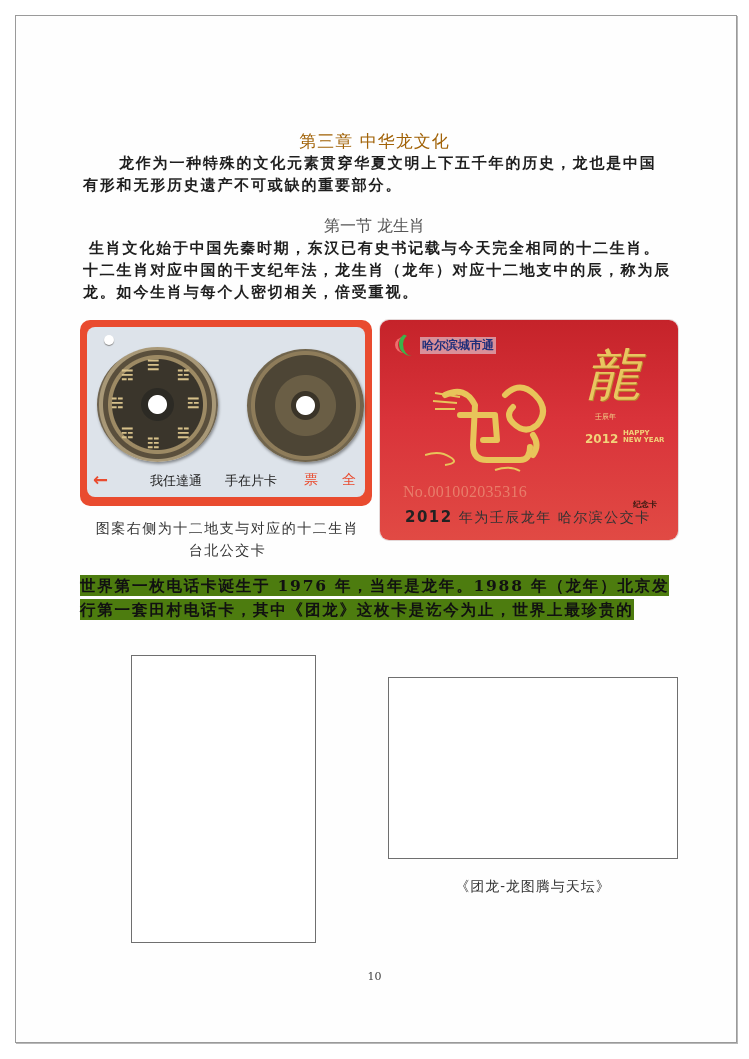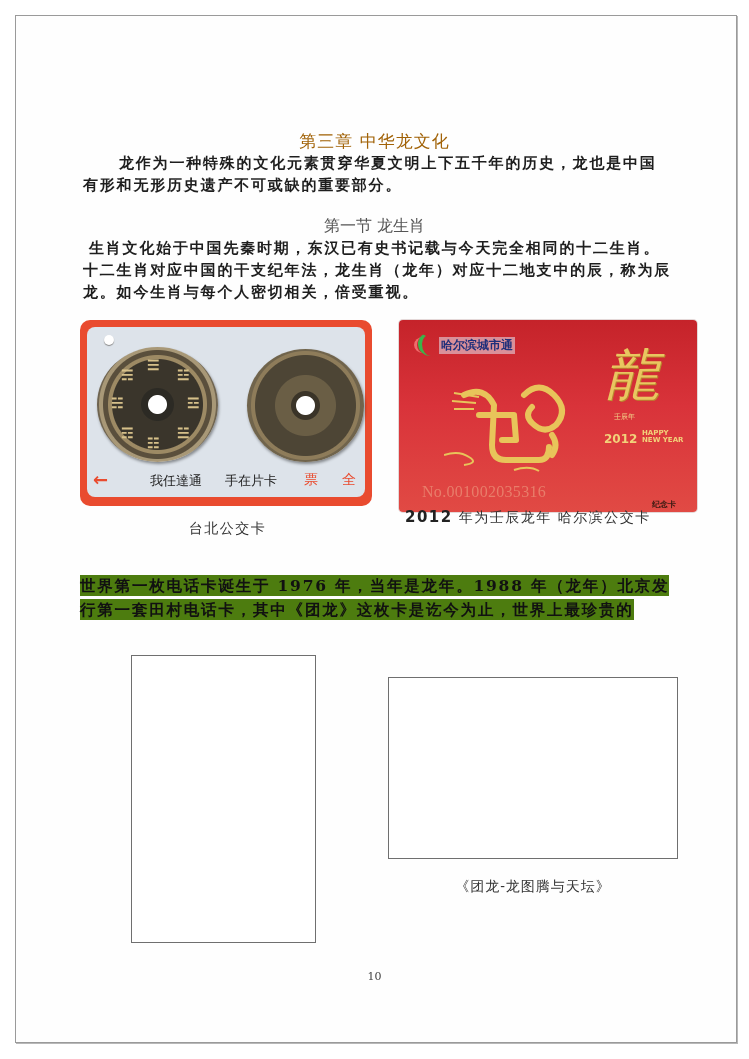--- a/index.html
+++ b/index.html
@@ -30,21 +30,21 @@
       background: radial-gradient(circle at 50% 50%, #fff 0 9px, #3a3428 10px 14px, #6a5e45 15px 30px, #4d4535 31px 50px, #8e7c5a 51px 54px, #70644c 55px);
       box-shadow: 1px 2px 3px rgba(0,0,0,.4); }
     .trigram { position: absolute; color: #d6c08a; font-size: 14px; font-weight: bold; }
     .taipei-bottom { position: absolute; left: 0; right: 0; bottom: 6px; height: 22px;
       font-family: "DejaVu Sans", "Liberation Sans", sans-serif; font-size: 13px; color: #222; }
     .arrow { position: absolute; left: 6px; top: 0px; color: #e94b2f; font-size: 18px; font-weight: bold; }
     .slogan1 { position: absolute; left: 63px; top: 3px; }
     .slogan2 { position: absolute; left: 138px; top: 3px; }
     .ticket { position: absolute; left: 217px; top: 2px; color: #e94b2f; font-size: 14px; }
     .full { position: absolute; left: 255px; top: 2px; color: #e94b2f; font-size: 14px; }
-    .card-harbin { left: 399px; top: 320px; width: 298px; height: 192px; border-radius: 4px;
+    .card-harbin { left: 380px; top: 320px; width: 298px; height: 220px; border-radius: 9px;
       background: linear-gradient(180deg, #c5232a 0%, #d9333a 45%, #e14a44 100%);
       box-shadow: 0 0 0 1px #e4d8d8; }
     .logo-arc { position: absolute; left: 19px; top: 12px; width: 22px; height: 22px;
       border-left: 4px solid #3bb44a; border-top: 2px solid transparent; border-radius: 50%; }
     .logo-arc2 { position: absolute; left: 15px; top: 17px; width: 16px; height: 16px;
       border-left: 3px solid #f06b6b; border-radius: 50%; }
     .logo-text { position: absolute; left: 40px; top: 17px; color: #1f2f7a; font-size: 12px;
       font-weight: bold; background: rgba(230,230,240,.55); padding: 0 2px;
       font-family: "DejaVu Sans", "Liberation Sans", sans-serif; }
     .dragon { position: absolute; left: 45px; top: 55px; width: 130px; height: 100px; }
@@ -129,20 +129,21 @@
   <span class="year">2012</span>
   <span class="hny">
     <span>HAPPY</span><br>
     <span>NEW YEAR</span>
   </span>
   <span class="cardno">No.001002035316</span>
   <span class="memorial">纪念卡</span>
 </div>
 
 <div class="abs caption cap-left">
+  <div>图案右侧为十二地支与对应的十二生肖</div>
   <div>台北公交卡</div>
 </div>
 <div class="abs caption cap-right"><b>2012</b><span> 年为壬辰龙年  哈尔滨公交卡</span></div>
 
 <div class="abs highlight">
   <span class="hl-line">世界第一枚电话卡诞生于 1976 年，当年是龙年。1988 年（龙年）北京发</span><br>
   <span class="hl-line">行第一套田村电话卡，其中《团龙》这枚卡是讫今为止，世界上最珍贵的</span><br>
 </div>
 
 <div class="abs frame frame-left"></div>

